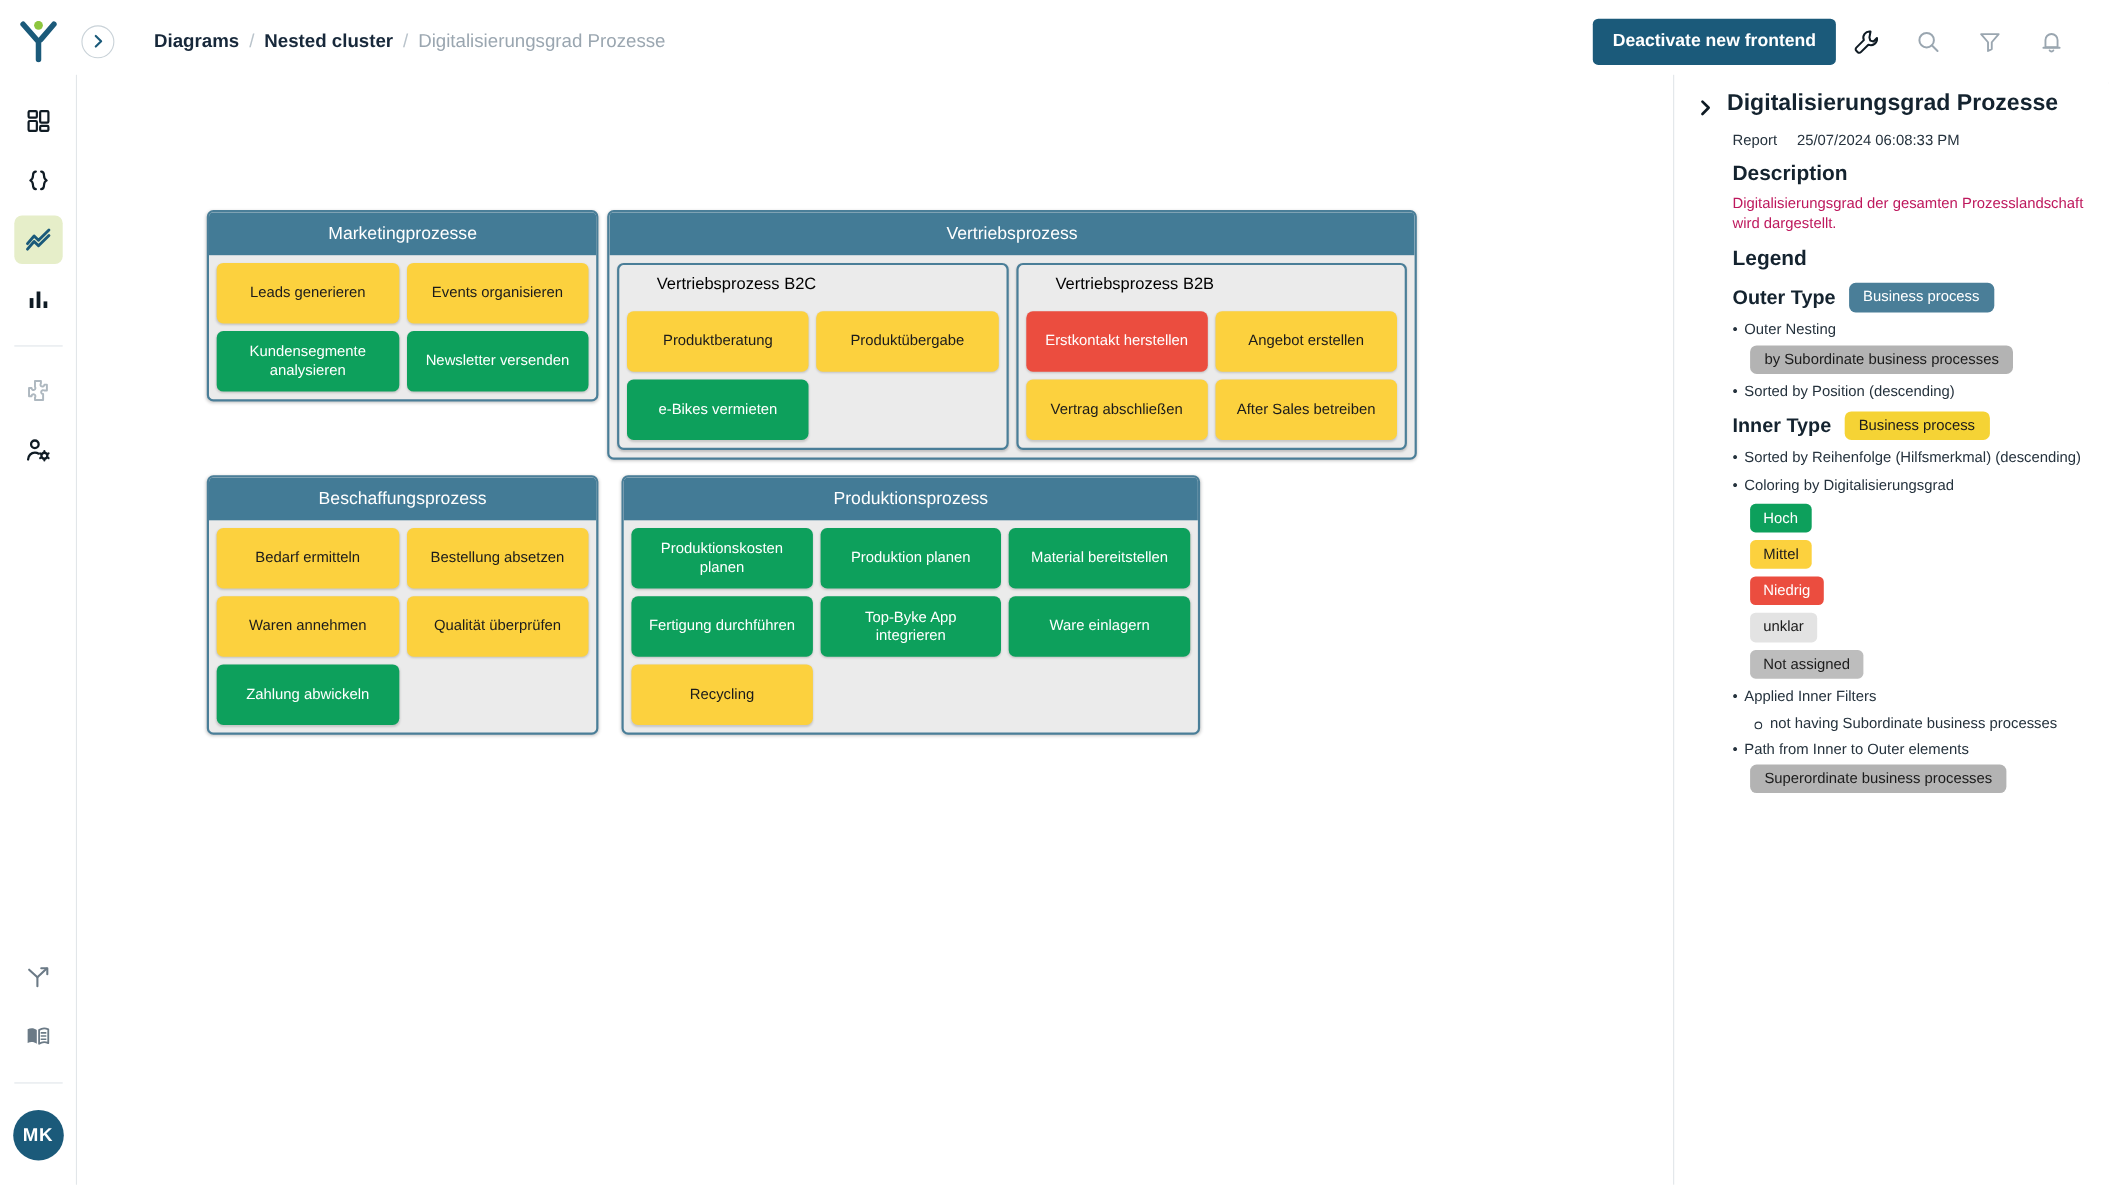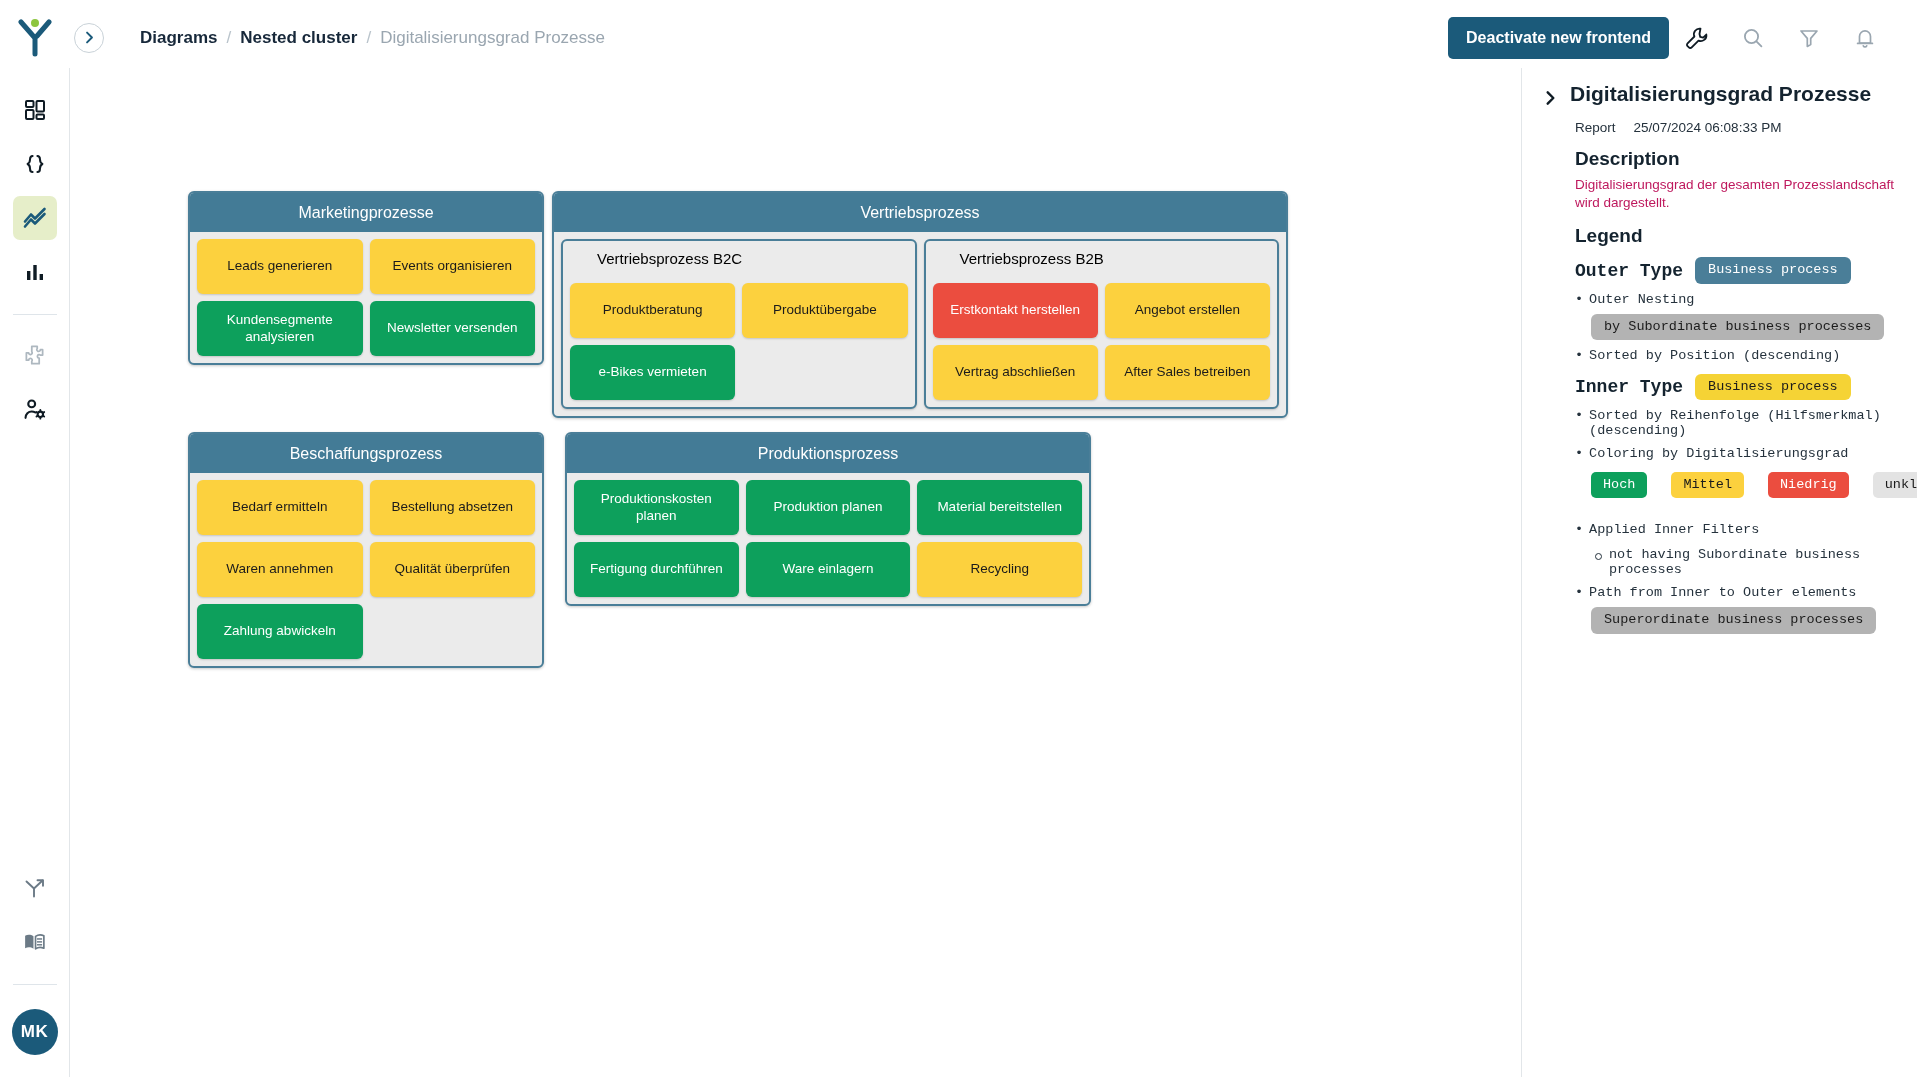--- a/index.html
+++ b/index.html
@@ -158,21 +158,21 @@
     color: #25323d; margin: 9px 0 0 35px;
   }
   .p-h2 {
     font-size: 19px; font-weight: bold; color: #14232f;
     margin: 13px 0 0 35px;
   }
   .p-para {
     font-size: 13.5px; color: #be185d; line-height: 1.35;
     margin: 6px 0 0 35px; max-width: 320px;
   }
-  .legend { margin-left: 35px; margin-top: 4px; font-family: Liberation Mono, monospace; }
+  .legend { margin-left: 35px; margin-top: 4px; }
   .legend-type-row {
     display: flex; align-items: center; gap: 12px; margin-top: 10px;
   }
   .legend-type-label { font-size: 18px; font-weight: bold; color: #14232f; }
   .chip {
     display: inline-block; border-radius: 6px;
     padding: 5px 13px; font-size: 13.5px; line-height: 1.2;
   }
   .chip.teal { background: #4a7e98; color: #ffffff; }
   .chip.yellow { background: #f5d335; color: #1b1b1b; }
@@ -184,21 +184,21 @@
   .bullet .dot { line-height: 1.2; }
   .chip-indent { margin: 6px 0 0 16px; }
   .sub-bullet {
     font-size: 13.5px; color: #25323d; margin: 9px 0 0 20px;
     display: flex; gap: 7px; align-items: flex-start;
   }
   .sub-bullet .odot {
     width: 7px; height: 7px; border: 1px solid #25323d;
     border-radius: 50%; margin-top: 6px; flex: none;
   }
-  .color-chips { margin: 9px 0 0 16px; display: flex; align-items: flex-start; gap: 24px; }
+  .color-chips { margin: 9px 0 0 16px; display: flex; flex-direction: column; align-items: flex-start; gap: 7px; }
   .cchip {
     border-radius: 5px; padding: 5px 12px; font-size: 13.5px; line-height: 1.2;
   }
 </style>
 </head>
 <body>
 
 <div class="topbar">
   <div class="logo-cell">
     <svg class="logo-svg" viewBox="0 0 34 38">
@@ -390,20 +390,21 @@
       </div>
 
       <div class="cluster" style="width:526px">
         <div class="cl-title">Produktionsprozess</div>
         <div class="cl-body">
           <div class="grid g3">
             <div class="node hoch">Produktionskosten planen</div>
             <div class="node hoch">Produktion planen</div>
             <div class="node hoch">Material bereitstellen</div>
             <div class="node hoch">Fertigung durchführen</div>
+            <div class="node hoch">Top-Byke App integrieren</div>
             <div class="node hoch">Ware einlagern</div>
             <div class="node mittel">Recycling</div>
           </div>
         </div>
       </div>
     </div>
 
   </div>
 </div>
 

